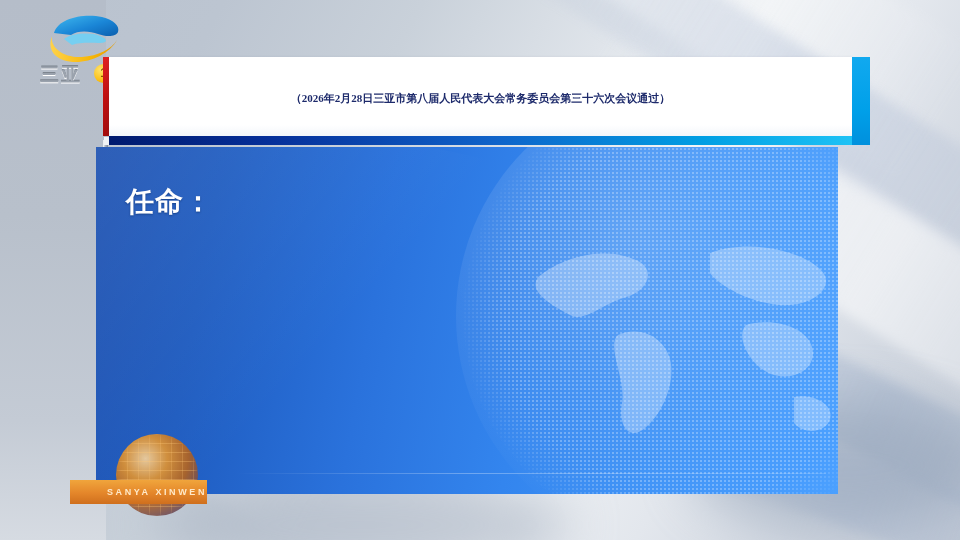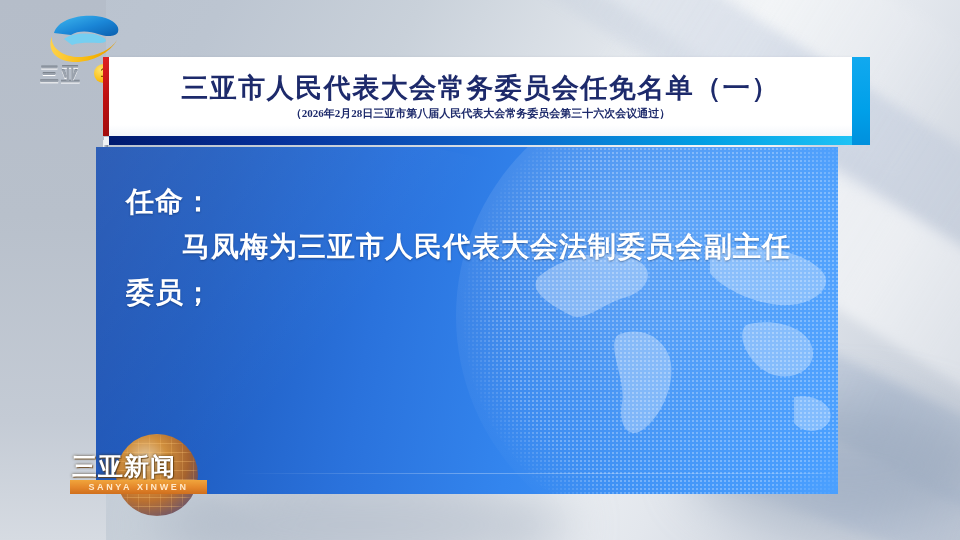--- a/index.html
+++ b/index.html
@@ -171,23 +171,23 @@
             mask-image:radial-gradient(circle at 50% 50%, #000 62%, transparent 74%);
   }
   .show-cn{
     position:absolute; left:8px; top:12px;
     font-family:"Liberation Sans","DejaVu Sans",sans-serif;
     font-size:25px; font-weight:700; letter-spacing:1px; color:#ffffff;
     text-shadow:0 0 3px rgba(60,40,10,.85), 1px 1px 0 rgba(120,70,10,.7);
     white-space:nowrap;
   }
   .show-enbar{
-    position:absolute; left:6px; top:42px; width:137px; height:14px;
+    position:absolute; left:6px; top:42px; width:137px; height:24px;
     background:linear-gradient(180deg,#f0a53c 0%, #e4862a 55%, #cf6f1d 100%);
-    display:flex; align-items:center; justify-content:center;
+    display:flex; align-items:center; justify-content:flex-end;
   }
   .show-en{
     font-family:"Liberation Sans","DejaVu Sans",sans-serif;
     font-size:9px; font-weight:700; letter-spacing:2.6px; color:#ffe9c9;
     white-space:nowrap;
   }
 </style>
 </head>
 <body>
 
@@ -224,21 +224,20 @@
       <path d="M16 21 C20 6, 46 1, 64 5 C76 8, 82 14, 80 20 C78 25, 68 25, 60 22 C52 19, 40 18, 33 23 Z" fill="url(#gblue)"></path>
       <path d="M26 27 C34 21, 52 20, 62 24 C70 27, 70 31, 62 31 C54 31, 42 30, 34 33 Z" fill="#6fd0f5" opacity=".9"></path>
       <path d="M14 24 C12 36, 26 46, 44 45 C60 44, 74 37, 79 28 C72 41, 54 50, 38 50 C20 50, 8 40, 14 24 Z" fill="url(#gyel)"></path>
     </svg>
     <div class="logo-word">三亚</div>
     <div class="logo-badge">1</div>
   </div>
 
   <div class="title-redbar"></div>
   <div class="title-card">
-    <div class="title-main">三亚市人民代表大会常务委员会任免名单（一）</div>
     <div class="title-sub">（2026年2月28日三亚市第八届人民代表大会常务委员会第三十六次会议通过）</div>
   </div>
   <div class="title-accent"></div>
   <div class="title-underbar"></div>
 
   <div class="content-panel">
     <div class="panel-sheen"></div>
     <div class="globe"></div>
     <div class="globe-dots"></div>
     <svg class="globe-land" viewBox="0 0 380 360">
@@ -247,26 +246,24 @@
         <path d="M120 178 C142 168, 166 180, 172 202 C178 226, 164 258, 146 272 C130 284, 120 268, 124 246 C128 222, 108 188, 120 178 Z"></path>
         <path d="M212 96 C248 82, 300 92, 322 112 C338 127, 320 146, 292 148 C262 150, 224 132, 212 116 Z"></path>
         <path d="M248 168 C276 160, 308 170, 314 190 C320 210, 298 224, 276 218 C254 212, 236 180, 248 168 Z"></path>
         <path d="M296 240 C316 236, 336 248, 332 262 C328 276, 306 278, 296 266 Z"></path>
       </g>
     </svg>
     <div class="panel-botline"></div>
 
     <div class="body-text">
       <p>任命：</p>
-      <p class="indent">马凤梅为三亚市人民代表大会法制委员会副主任委员；</p>
     </div>
   </div>
 
   <div class="show-logo">
     <div class="show-globe"></div>
     <div class="show-globe-grid"></div>
-    <div class="show-cn">三亚新闻</div>
     <div class="show-enbar">
       <span class="show-en">SANYA  XINWEN</span>
     </div>
   </div>
 
 </div>
 
 </body></html>

